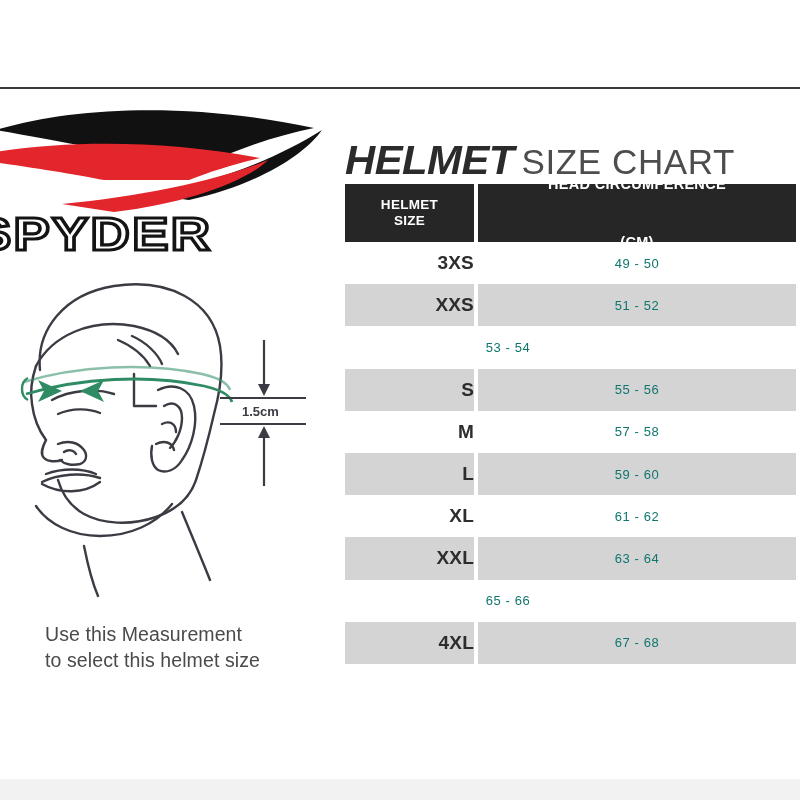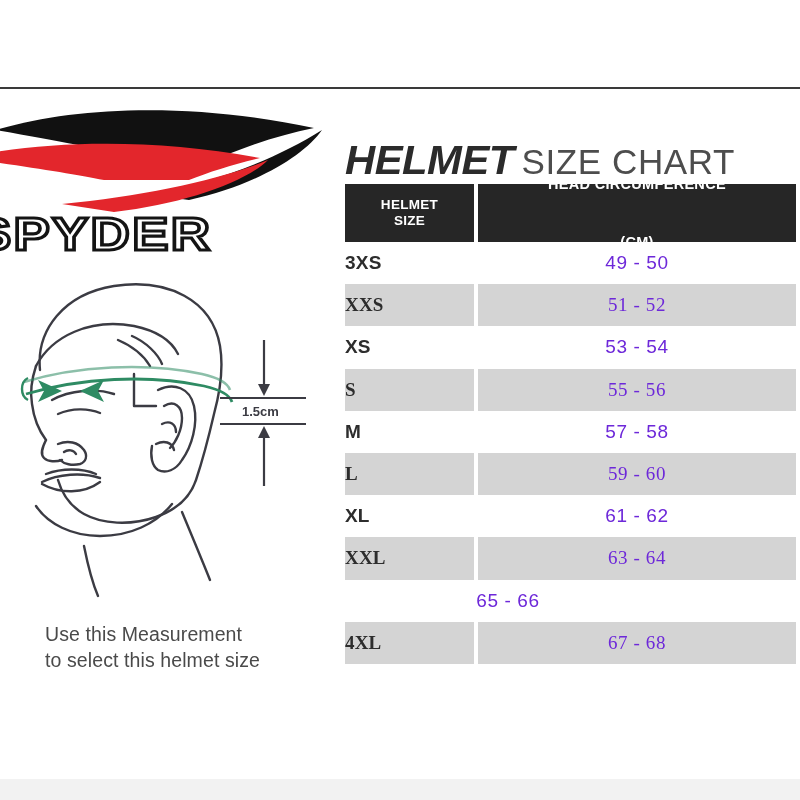--- a/index.html
+++ b/index.html
@@ -122,21 +122,21 @@
   }
   .trow {
     display: flex;
     height: 42.2px;
     margin-bottom: 0px;
   }
   .cell-size {
     width: 129px;
     display: flex;
     align-items: center;
-    justify-content: flex-start;
+    justify-content: flex-end;
     box-sizing: border-box;
   }
   .cell-gap { width: 4px; }
   .cell-circ {
     width: 318px;
     display: flex;
     align-items: center;
     justify-content: center;
     box-sizing: border-box;
     gap: 41px;
@@ -157,34 +157,34 @@
     font-weight: 700;
     letter-spacing: .3px;
     line-height: 1.15;
     text-align: center;
   }
   .thead .cell-size span { font-size: 13.5px; }
   .thead .cell-circ span { font-size: 14.5px; }
 
   
   .trow.shaded .cell-size,
-  .trow.shaded .cell-circ { background: #d4d4d4; font-family: Liberation Serif, serif; }
+  .trow.shaded .cell-circ { background: #d4d4d4; }
   .trow.plain .cell-size,
   .trow.plain .cell-circ { background: #ffffff; }
 
   .size-label {
     font-size: 19px;
     font-weight: 700;
     color: #2d2d2d;
     letter-spacing: .2px;
   }
   .circ-label {
-    font-size: 19px;
+    font-size: 13px;
     font-weight: 400;
-    color: #6d28d9;
+    color: #0f766e;
     letter-spacing: .6px;
   }
 </style>
 </head>
 <body>
 
 <div id="canvas">
 
   <div class="top-rule"></div>
 
@@ -307,23 +307,20 @@
       <div class="cell-size">
         <span class="size-label">XXS</span>
       </div>
       <div class="cell-gap"></div>
       <div class="cell-circ">
         <span class="circ-label">51 - 52</span>
       </div>
     </div>
 
     <div class="trow plain">
-      <div class="cell-size">
-        <span class="size-label">XS</span>
-      </div>
       <div class="cell-gap"></div>
       <div class="cell-circ">
         <span class="circ-label">53 - 54</span>
       </div>
     </div>
 
     <div class="trow shaded">
       <div class="cell-size">
         <span class="size-label">S</span>
       </div>

